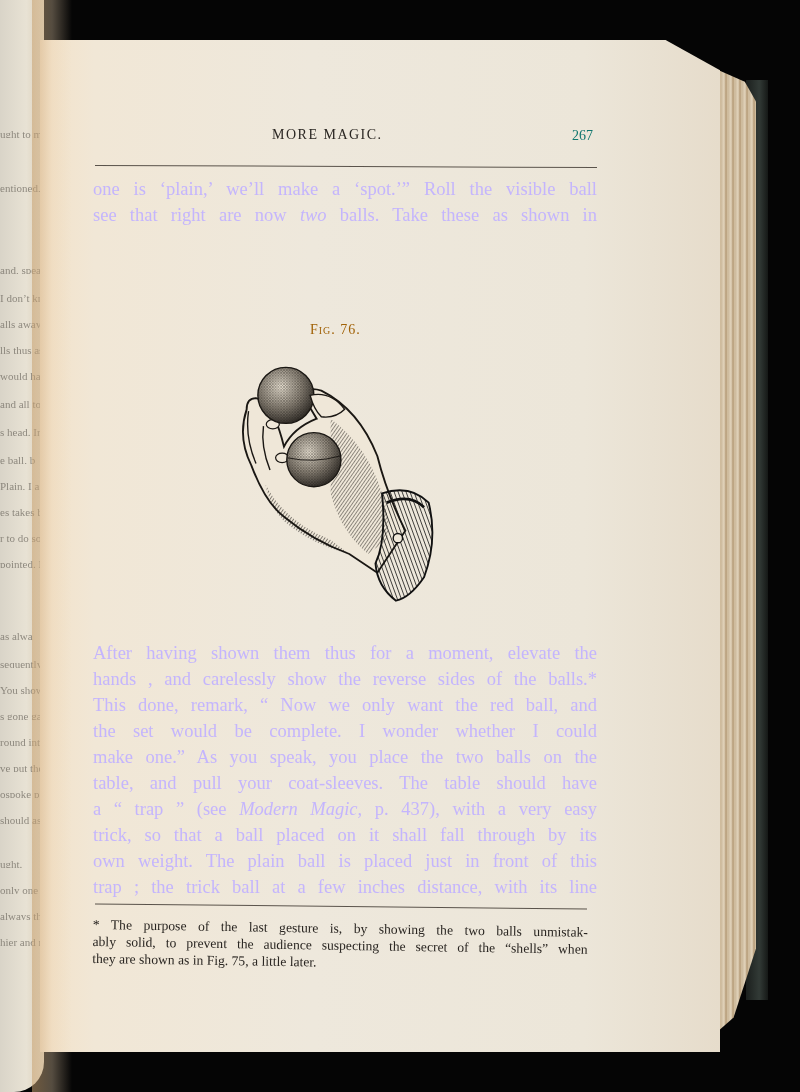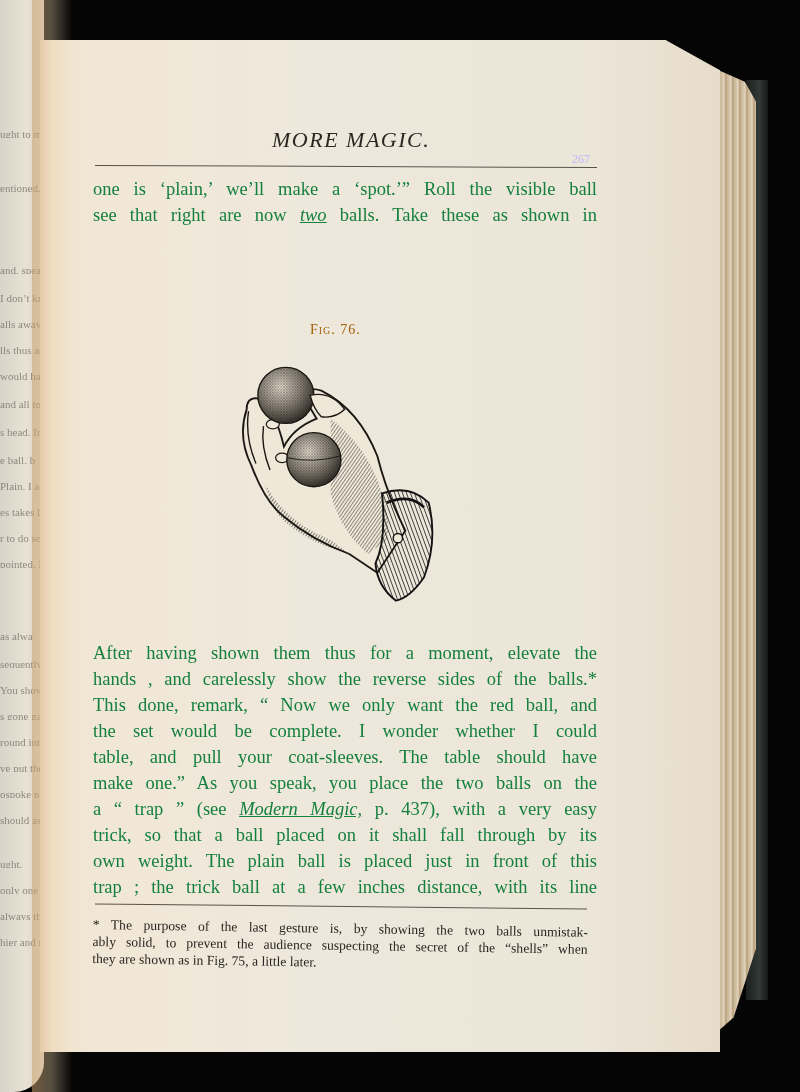--- a/index.html
+++ b/index.html
@@ -37,39 +37,39 @@
     background: repeating-linear-gradient(90deg, #cbb89a 0px, #e2d4bc 3px, #b49a76 5px, #d8c7aa 7px);
     clip-path: polygon(0 0, 80% 2%, 100% 4%, 100% 90%, 60% 97%, 0 100%);
   }
   .cover {
     position: absolute; left: 746px; top: 80px; width: 22px; height: 920px;
     background: linear-gradient(90deg, #1b1f1d, #323a36 60%, #151816);
   }
 
   .header {
     position: absolute; left: 272px; top: 127px;
-    font-style: italic; font-size: 22px; letter-spacing: 1.5px; color: #2a2622;
+    font-size: 14px; letter-spacing: 1.5px; color: #2a2622;
   }
   .page-number {
-    position: absolute; left: 572px; top: 152px;
-    font-size: 12px; color: #c4b5fd;
+    position: absolute; left: 572px; top: 128px;
+    font-size: 14px; color: #0f766e;
   }
   .rule {
     position: absolute; height: 0; border-top: 1.5px solid #5a534b;
   }
   .rule.top { left: 95px; top: 166px; width: 502px; transform: rotate(0.25deg); }
   .rule.foot { left: 95px; top: 906px; width: 492px; transform: rotate(0.6deg); border-top-width: 1px; }
 
   .body-text {
     position: absolute; left: 93px; width: 504px;
-    font-size: 18.5px; line-height: 26px; color: #15803d;
+    font-size: 18.5px; line-height: 26px; color: #c4b5fd;
     text-align: justify; text-align-last: justify;
   }
   .body-text .line { display: block; white-space: nowrap; text-align: justify; text-align-last: justify; }
-  .body-text em { font-style: italic; text-decoration: underline; }
+  .body-text em { font-style: italic; }
   .para1 { top: 176px; }
   .para2 { top: 640px; }
 
   .fig-caption {
     position: absolute; left: 310px; top: 322px;
     font-size: 14px; letter-spacing: 1px; color: #a16207; font-variant: small-caps;
   }
   .figure {
     position: absolute; left: 228px; top: 350px; width: 224px; height: 268px;
   }
@@ -168,22 +168,22 @@
   <path d="M165 150 Q195 140 215 160 Q225 200 210 240 Q195 262 180 265 Q160 250 158 225 Q170 200 165 150 Z" fill="url(#cuffstripes)" stroke="#111" stroke-width="2"></path>
   <path d="M170 160 Q195 150 210 165" fill="none" stroke="#111" stroke-width="3"></path>
   <circle cx="182" cy="198" r="5" fill="#efe7d8" stroke="#111" stroke-width="1.5"></circle>
 </svg>
 
 <div class="body-text para2">
   <span class="line">After having shown them thus for a moment, elevate the</span>
   <span class="line">hands , and carelessly show the reverse sides of the balls.*</span>
   <span class="line">This done, remark, “ Now we only want the red ball, and</span>
   <span class="line">the set would be complete.  I wonder whether I could</span>
+  <span class="line">make one.”  As you speak, you place the two balls on the</span>
   <span class="line">table, and pull your coat-sleeves.  The table should have</span>
-  <span class="line">make one.”  As you speak, you place the two balls on the</span>
   <span class="line"><span>a “ trap ” (see </span><em>Modern Magic,</em><span> p. 437), with a very easy</span></span>
   <span class="line">trick, so that a ball placed on it shall fall through by its</span>
   <span class="line">own weight.  The plain ball is placed just in front of this</span>
   <span class="line">trap ; the trick ball at a few inches distance, with its line</span>
 </div>
 
 <div class="rule foot"></div>
 <div class="footnote">
   <span class="line">* The purpose of the last gesture is, by showing the two balls unmistak-</span>
   <span class="line">ably solid, to prevent the audience suspecting the secret of the “shells” when</span>

